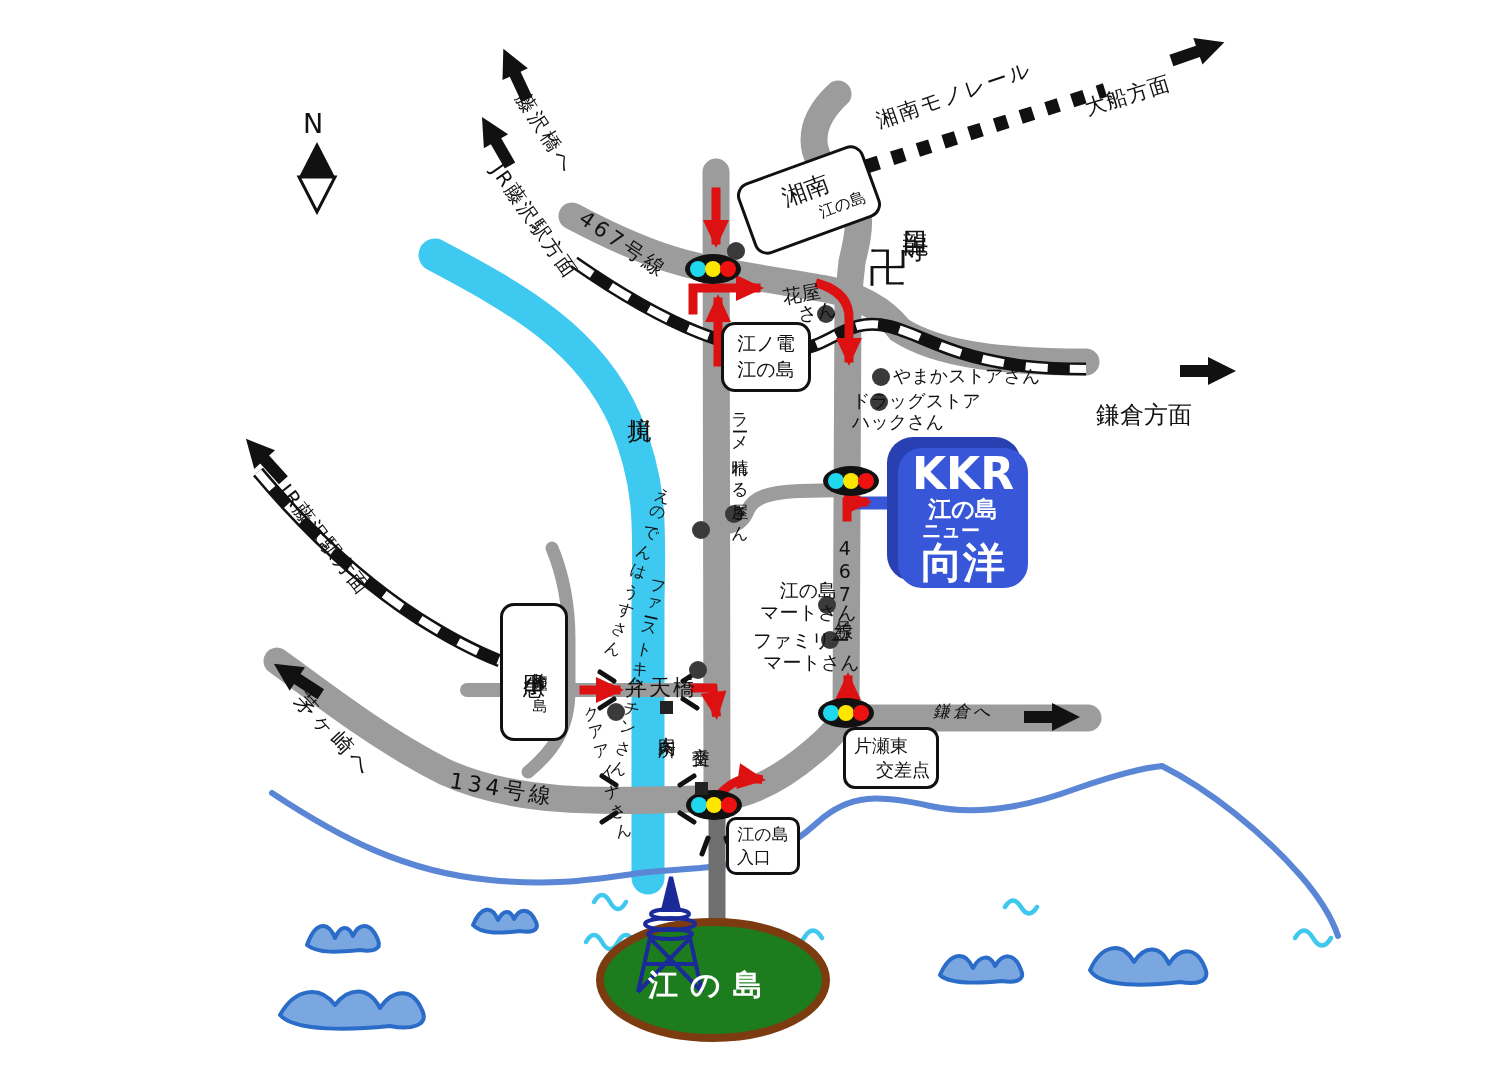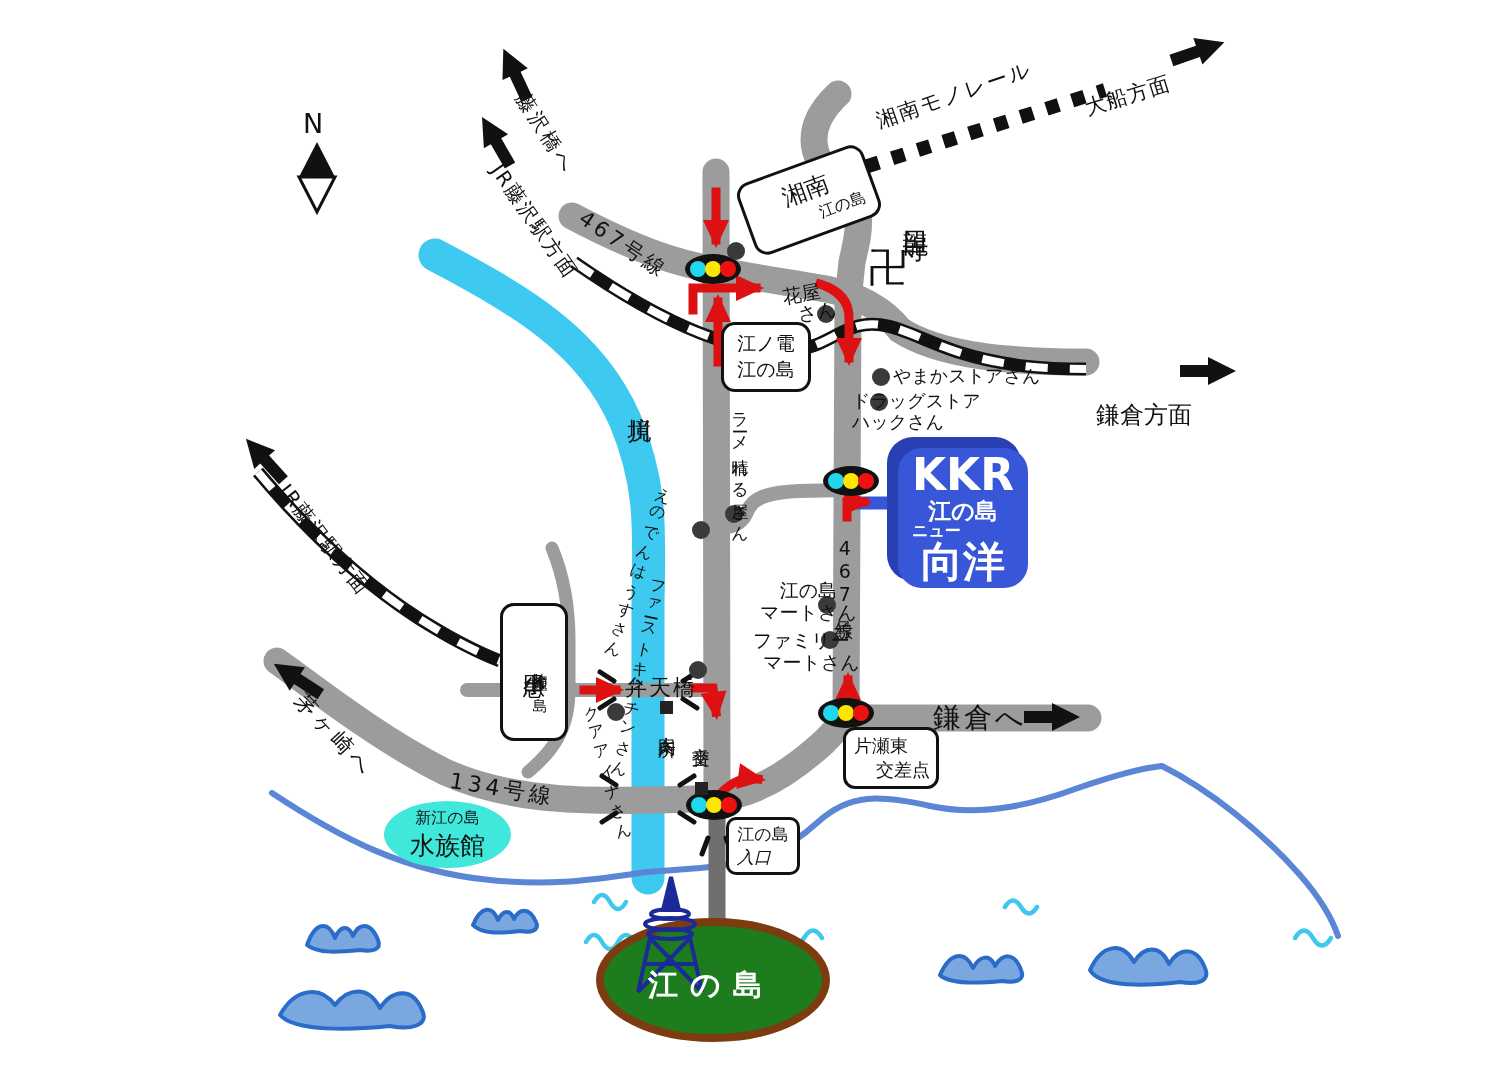--- a/index.html
+++ b/index.html
@@ -217,21 +217,21 @@
   </div>
 
   <div class="lbl vert cols rot" style="left:660px;top:474px;font-size:16px;transform:rotate(18deg);">
     <span>えのでん</span>
     <span>はうすさん</span>
   </div>
 
   <div class="kkr">
     <div style="font-size:44px;">KKR</div>
     <div style="font-size:23px;">江の島</div>
-    <div style="font-size:16px;align-self:flex-start;padding-left:14px;text-align:center;">ニュー</div>
+    <div style="font-size:19px;align-self:flex-start;padding-left:24px;text-align:center;">ニュー</div>
     <div style="font-size:42px;">向洋</div>
   </div>
 
   <div class="lbl vert" style="left:833px;top:537px;font-size:19px;letter-spacing:1px;">467号線</div>
 
   <div class="lbl" style="left:760px;top:580px;font-size:19px;text-align:center;">
     <div>江の島</div>
     <div>マートさん</div>
   </div>
   <div class="lbl" style="left:753px;top:630px;font-size:19px;">
@@ -248,38 +248,34 @@
     <div class="vert cols" style="display:flex;">
       <span style="font-size:22px;">小田急</span>
       <span style="font-size:15px;">片瀬江の島</span>
     </div>
   </div>
 
   <div class="lbl rot" style="left:292px;top:480px;font-size:20px;transform:rotate(52deg);letter-spacing:2px;">JR藤沢駅方面</div>
   <div class="lbl rot" style="left:308px;top:688px;font-size:22px;transform:rotate(47deg);letter-spacing:4px;">茅ヶ崎へ</div>
   <div class="lbl rot" style="left:452px;top:768px;font-size:22px;transform:rotate(9deg);letter-spacing:4px;">134号線</div>
 
-  <div class="ellipse" style="left:384px;top:801px;width:127px;height:67px;background:#3fe8da;">
-    <div style="font-size:16px;color:#111;">新江の島</div>
-    <div style="font-size:25px;color:#111;">水族館</div>
-  </div>
 
   <div class="lbl" style="left:625px;top:675px;font-size:22px;letter-spacing:2px;">弁天橋</div>
   <div class="lbl vert rot" style="left:578px;top:698px;font-size:16px;transform:rotate(-15deg);">クアアイナさん</div>
   <div class="lbl vert" style="left:656px;top:722px;font-size:18px;">案内所</div>
   <div class="lbl vert" style="left:690px;top:733px;font-size:18px;">交番</div>
 
   <div class="sbox" style="left:726px;top:817px;width:68px;height:52px;border-radius:10px;">
     <div style="font-size:17px;">江の島</div>
-    <div style="font-size:17px;align-self:flex-start;padding-left:8px;font-style:italic;">入口</div>
+    <div style="font-size:17px;align-self:flex-start;padding-left:8px;">入口</div>
   </div>
 
   <div class="sbox" style="left:843px;top:727px;width:90px;height:56px;border-radius:12px;">
     <div style="font-size:18px;align-self:flex-start;padding-left:8px;">片瀬東</div>
     <div style="font-size:18px;align-self:flex-end;padding-right:6px;">交差点</div>
   </div>
 
-  <div class="lbl" style="left:933px;top:702px;font-size:28px;letter-spacing:3px;">鎌倉へ</div>
+  <div class="lbl" style="left:933px;top:702px;font-size:17px;letter-spacing:3px;font-style:italic;">鎌倉へ</div>
 
 
   <div class="lbl" style="left:648px;top:968px;font-size:30px;font-weight:bold;color:#fff;letter-spacing:12px;">江の島</div>
 
 </div>
 
 </body></html>

